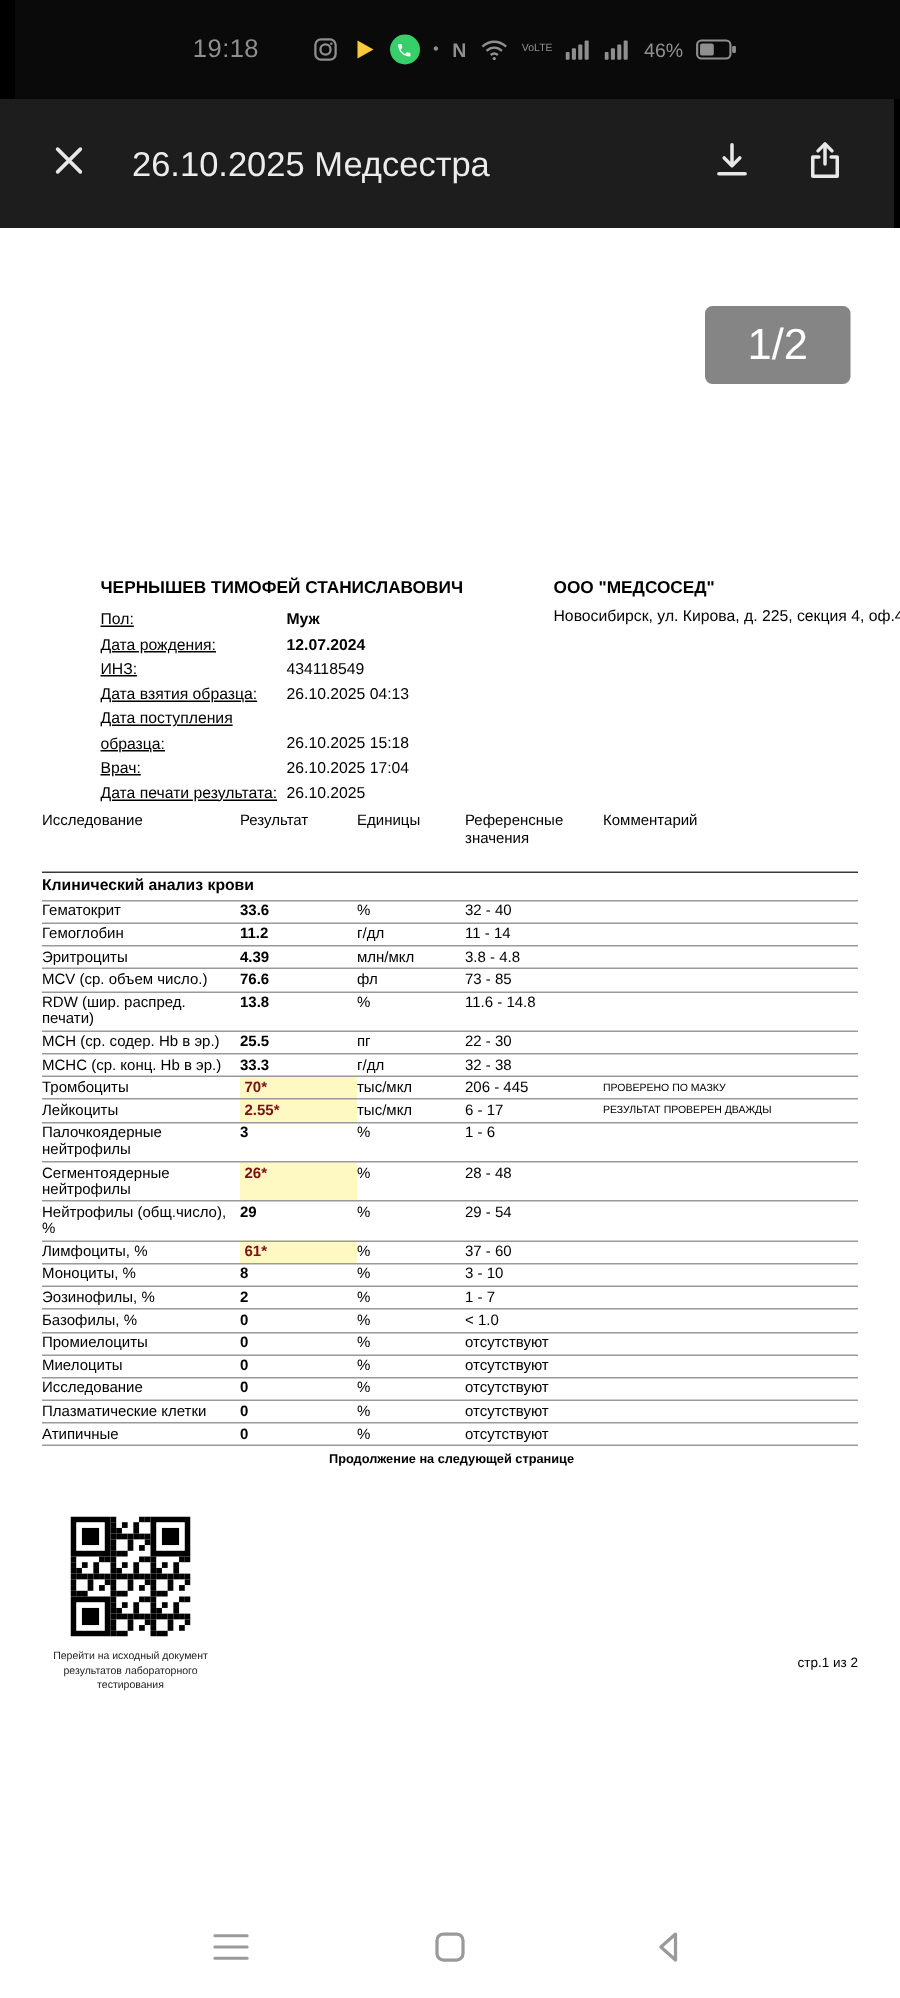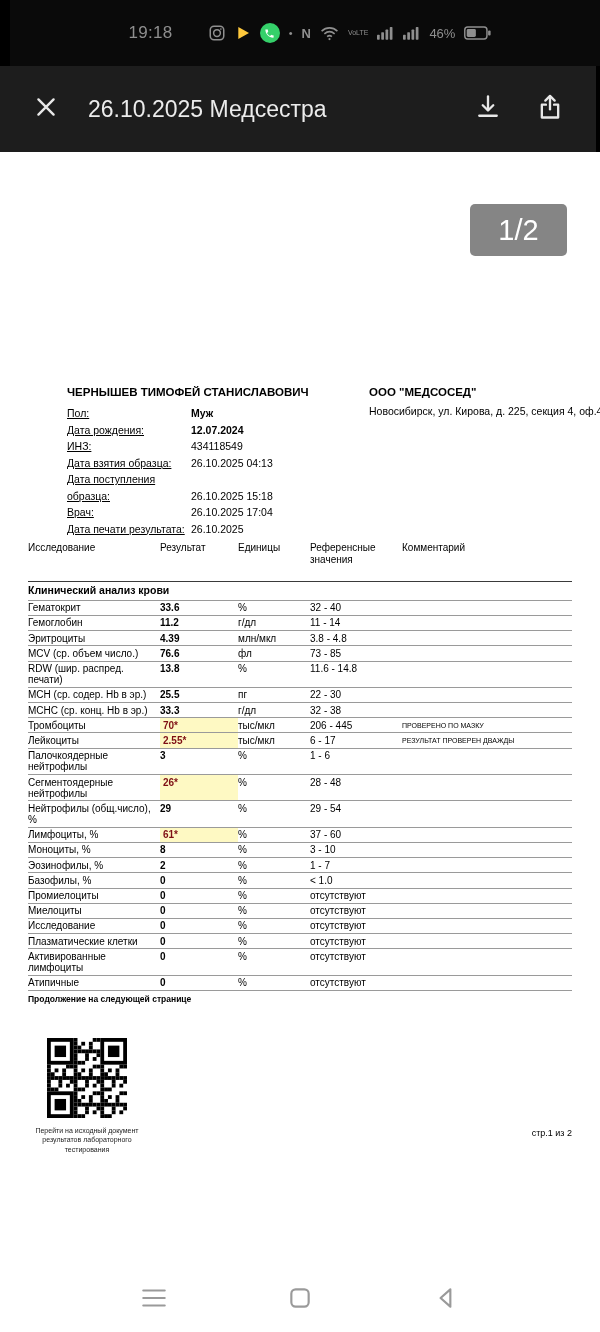--- a/index.html
+++ b/index.html
@@ -40,21 +40,21 @@
 
   .results-block { position:absolute; top:388px; left:28px; width:546px; }
   table.results { width:544px; border-collapse:collapse; font-size:10px; table-layout:fixed; }
   .results th { text-align:left; font-weight:normal; font-size:10px; vertical-align:top;
     padding:2px 2px 16px 0; border-bottom:1px solid #3a3a3a; line-height:1.15; }
   .results td { vertical-align:top; padding:1.5px 2px 1.5px 0; border-bottom:1px solid #9a9a9a; line-height:1.12; }
   .results .section-row td { font-weight:bold; font-size:10.5px; padding:3px 0; }
   .c-result { font-weight:bold; }
   td.flagged { background:#fef9c3; color:#7e0f14; padding-left:3px; }
   .c-comment { font-size:7px; padding-top:4px !important; }
-  .continuation { font-weight:bold; font-size:8.5px; margin-top:3px; }
+  .continuation { font-weight:bold; font-size:8.5px; margin-top:3px;text-align:center; }
 
   .qr-row { display:flex; justify-content:space-between; align-items:flex-end; margin-top:34px; }
   .qr-wrap { width:118px; text-align:center; }
   .qr-caption { font-size:7px; line-height:1.35; margin-top:4px; color:#222; }
   .page-num { font-size:9px; margin-bottom:16px; margin-right:2px; }
 
   
   .nav-bar { position:absolute; top:1268px; left:0; width:600px; height:64px; background:#fff; z-index:5;
     display:flex; align-items:center; justify-content:space-between; padding:0 132px; }
   .nav-btn { width:44px; height:44px; display:flex; align-items:center; justify-content:center; cursor:pointer; }
@@ -321,27 +321,20 @@
           </tr>
           <tr>
             <td class="c-name">Исследование</td>
             <td class="c-result">0</td>
             <td class="c-units">%</td>
             <td class="c-ref">отсутствуют</td>
             <td class="c-comment"></td>
           </tr>
           <tr>
             <td class="c-name">Плазматические клетки</td>
-            <td class="c-result">0</td>
-            <td class="c-units">%</td>
-            <td class="c-ref">отсутствуют</td>
-            <td class="c-comment"></td>
-          </tr>
-          <tr>
-            <td class="c-name">Активированные лимфоциты</td>
             <td class="c-result">0</td>
             <td class="c-units">%</td>
             <td class="c-ref">отсутствуют</td>
             <td class="c-comment"></td>
           </tr>
           <tr>
             <td class="c-name">Атипичные</td>
             <td class="c-result">0</td>
             <td class="c-units">%</td>
             <td class="c-ref">отсутствуют</td>

